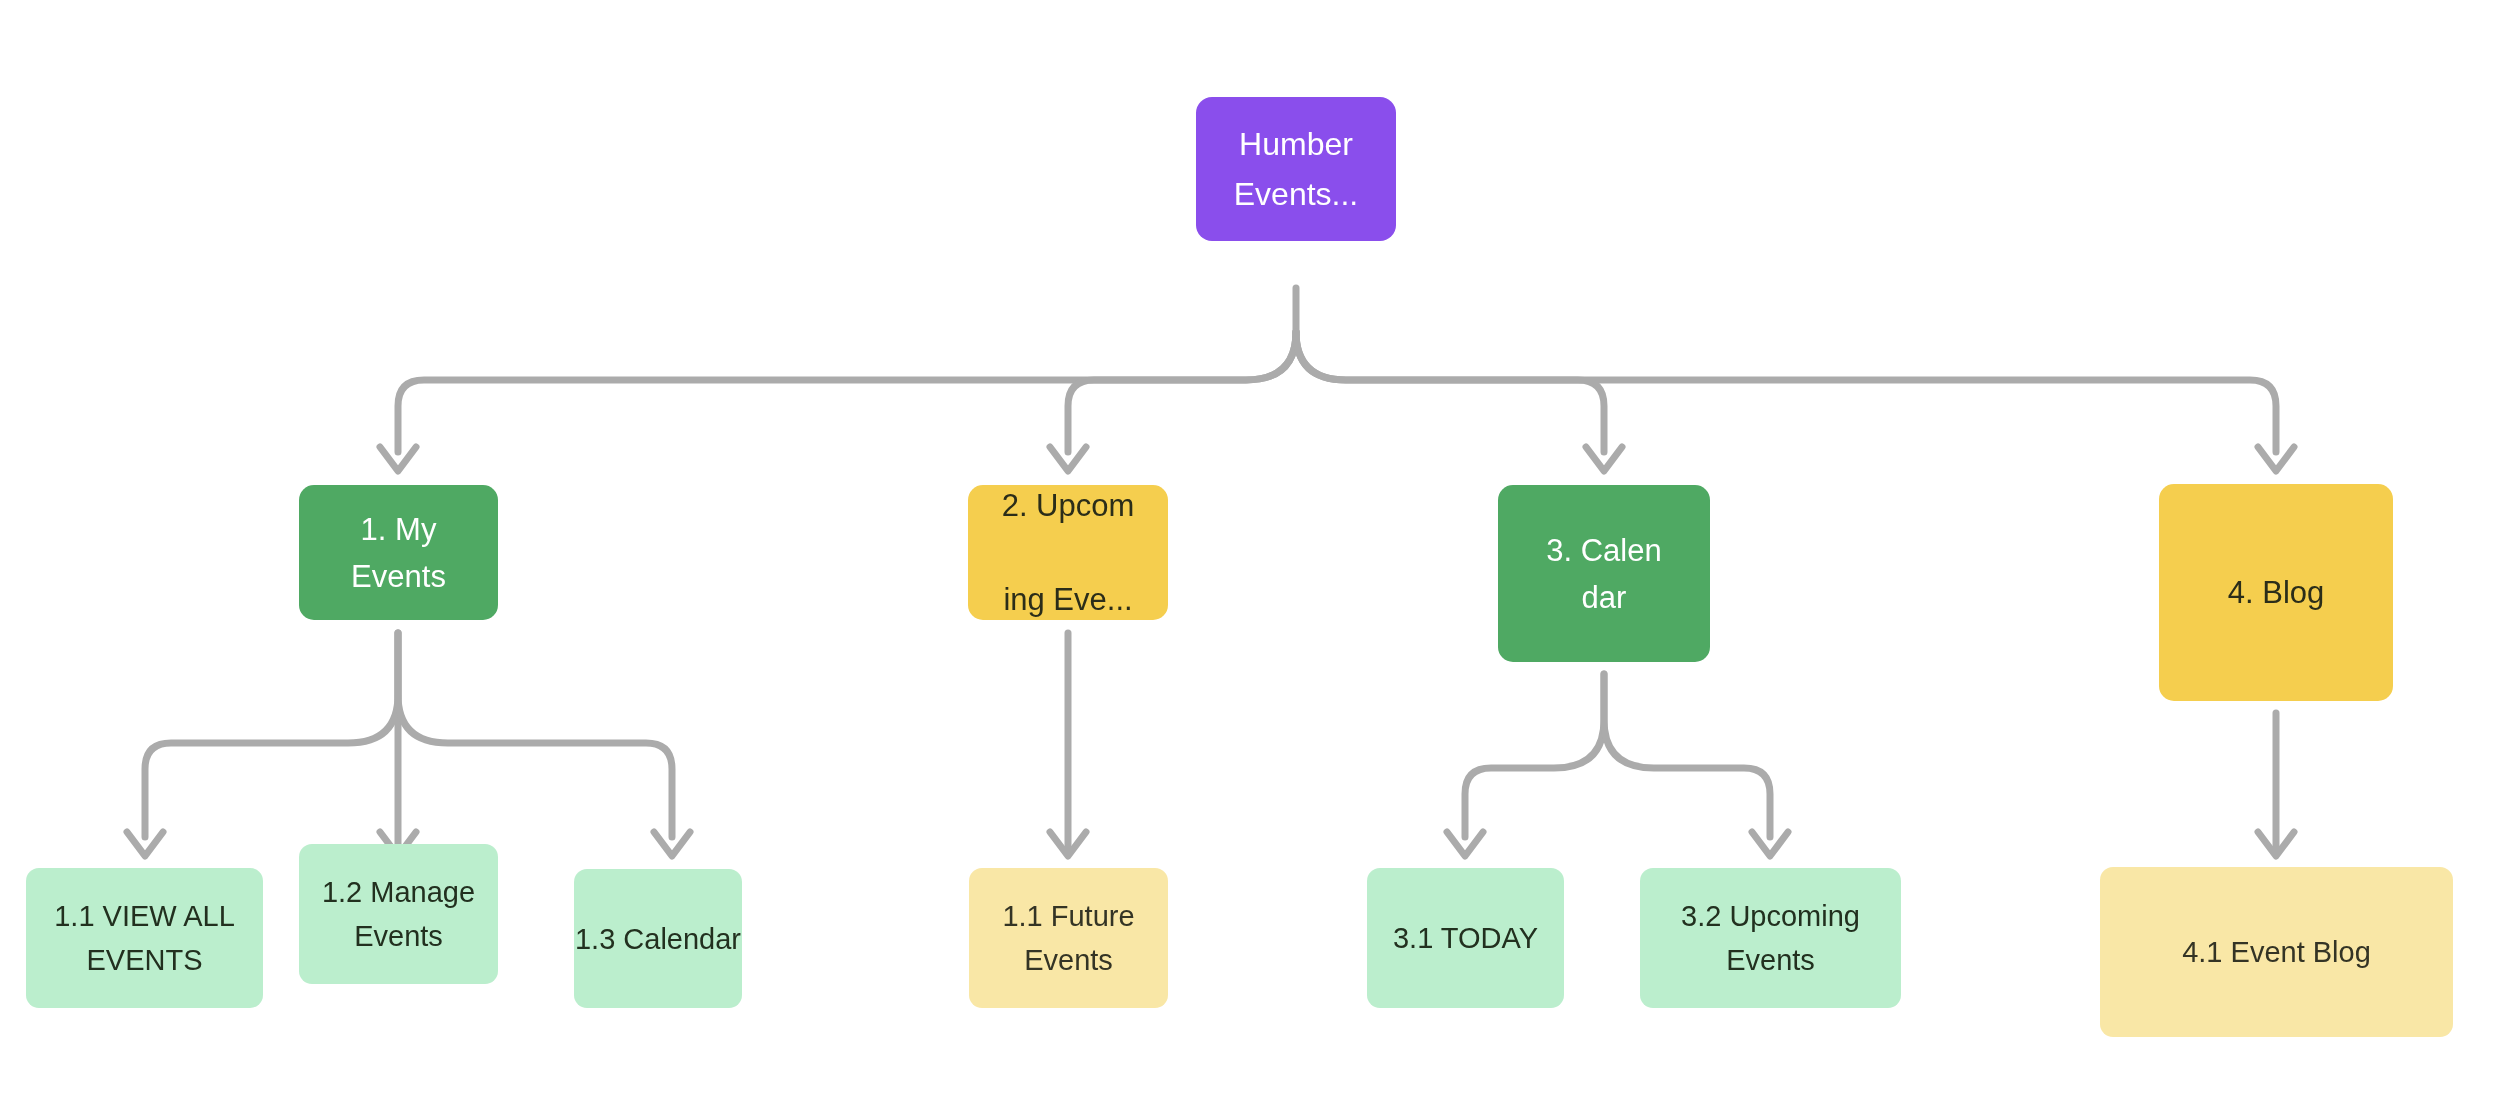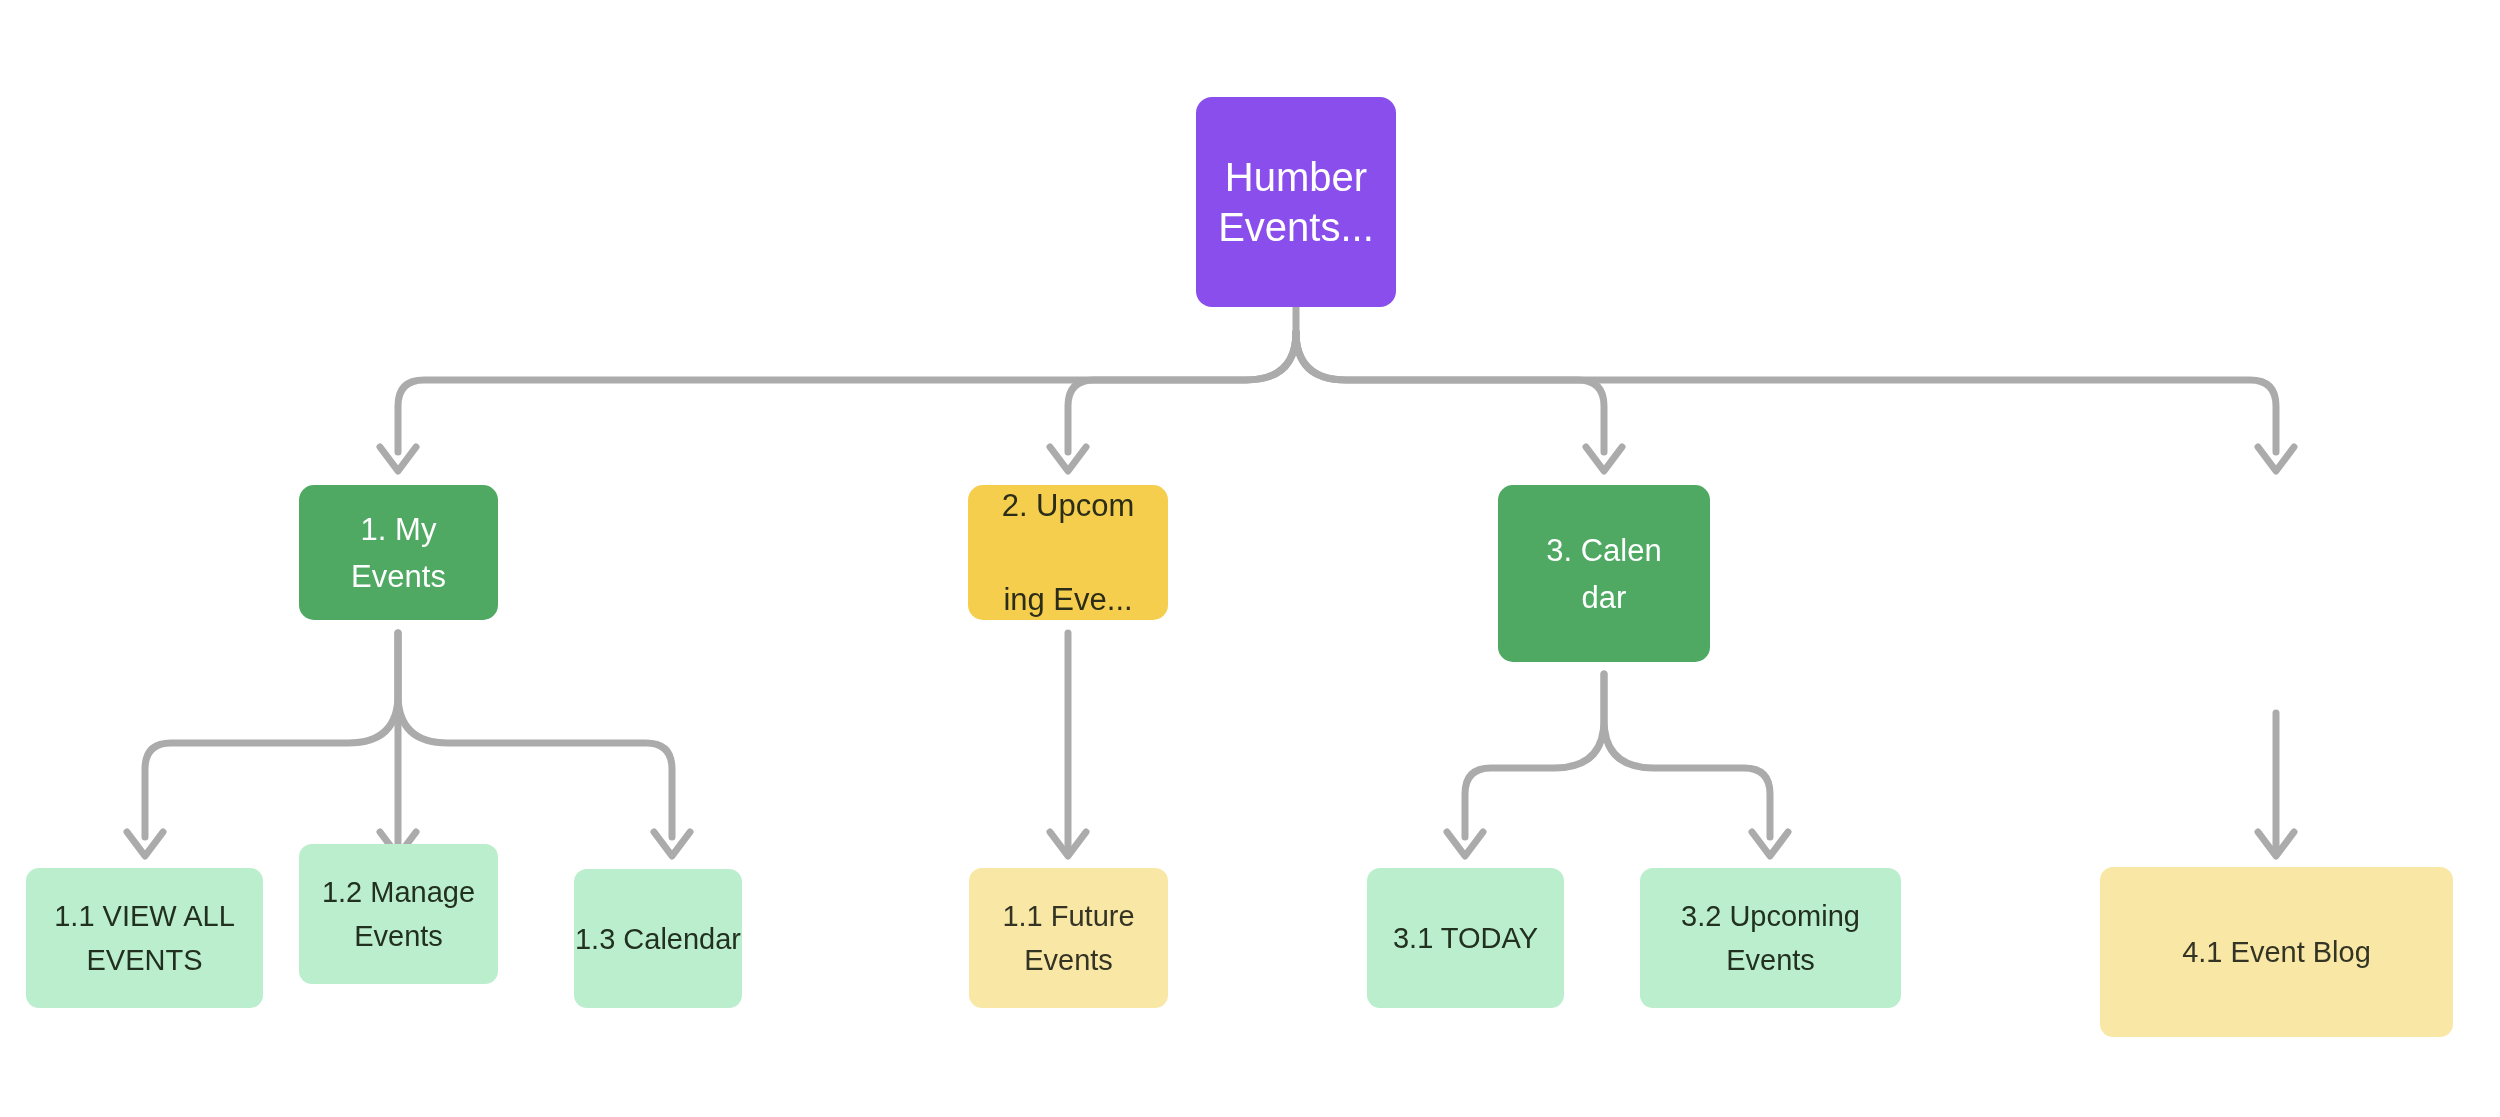--- a/index.html
+++ b/index.html
@@ -33,23 +33,23 @@
     display: flex;
     flex-direction: column;
     align-items: center;
     justify-content: center;
     text-align: center;
     cursor: pointer;
   }
   .node span { display: block; }
 
   .node-root {
-    left: 1196px; top: 97px; width: 200px; height: 210px;
+    left: 1196px; top: 97px; width: 200px; height: 144px;
     background: #8a4eec; color: #ffffff;
-    border-radius: 16px; font-size: 40px; line-height: 50px;
+    border-radius: 16px; font-size: 32px; line-height: 50px;
   }
   .lvl1 { border-radius: 15px; font-size: 31px; line-height: 47px; }
   .green  { background: #4fa963; color: #ffffff; }
   .yellow { background: #f5ce4e; color: #2b2d19; gap: 47px; }
   .lgreen  { background: #bbeecd; color: #22301f; }
   .lyellow { background: #f9e7a6; color: #343425; }
 
   .node-1 { left: 299px;  top: 485px; width: 199px; height: 135px; }
   .node-2 { left: 968px;  top: 485px; width: 200px; height: 135px; }
   .node-3 { left: 1498px; top: 485px; width: 212px; height: 177px; }
@@ -120,20 +120,23 @@
   <div class="node lvl1 yellow node-2">
     <span>2. Upcom</span>
     <span>ing Eve...</span>
   </div>
 
   <div class="node lvl1 green node-3">
     <span>3. Calen</span>
     <span>dar</span>
   </div>
 
+  <div class="node lvl1 yellow node-4">
+    <span>4. Blog</span>
+  </div>
 
   <div class="node leaf lgreen node-11">
     <span>1.1 VIEW ALL</span>
     <span>EVENTS</span>
   </div>
 
   <div class="node leaf lgreen node-12">
     <span>1.2 Manage</span>
     <span>Events</span>
   </div>

